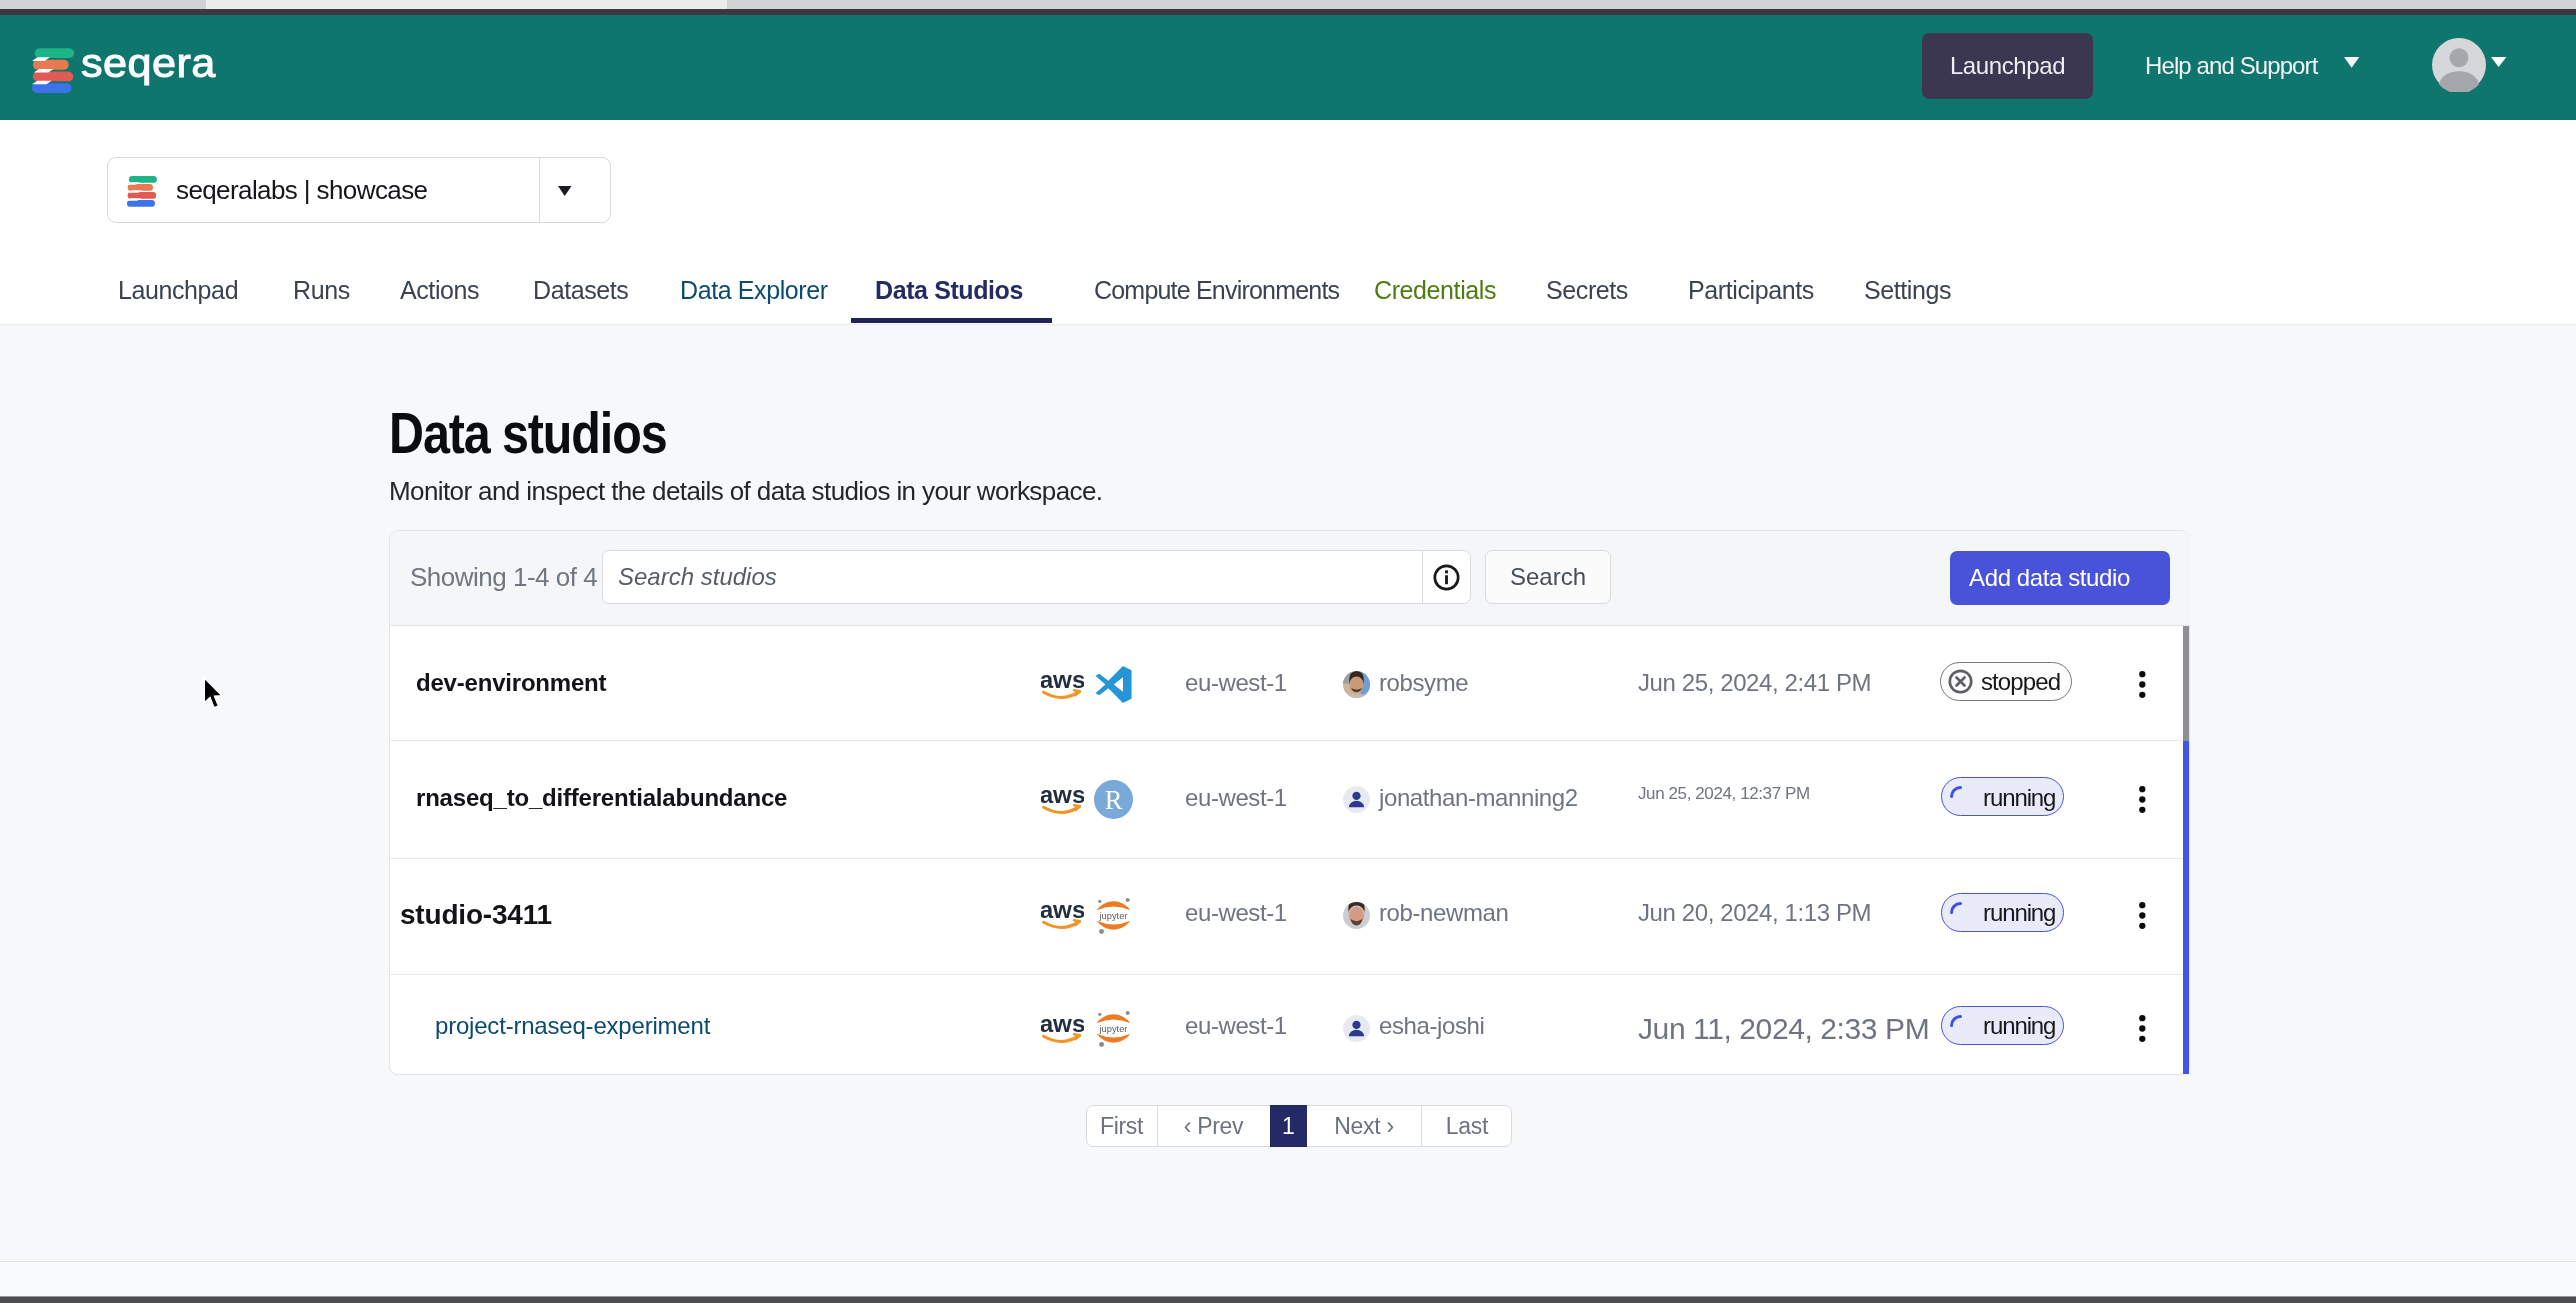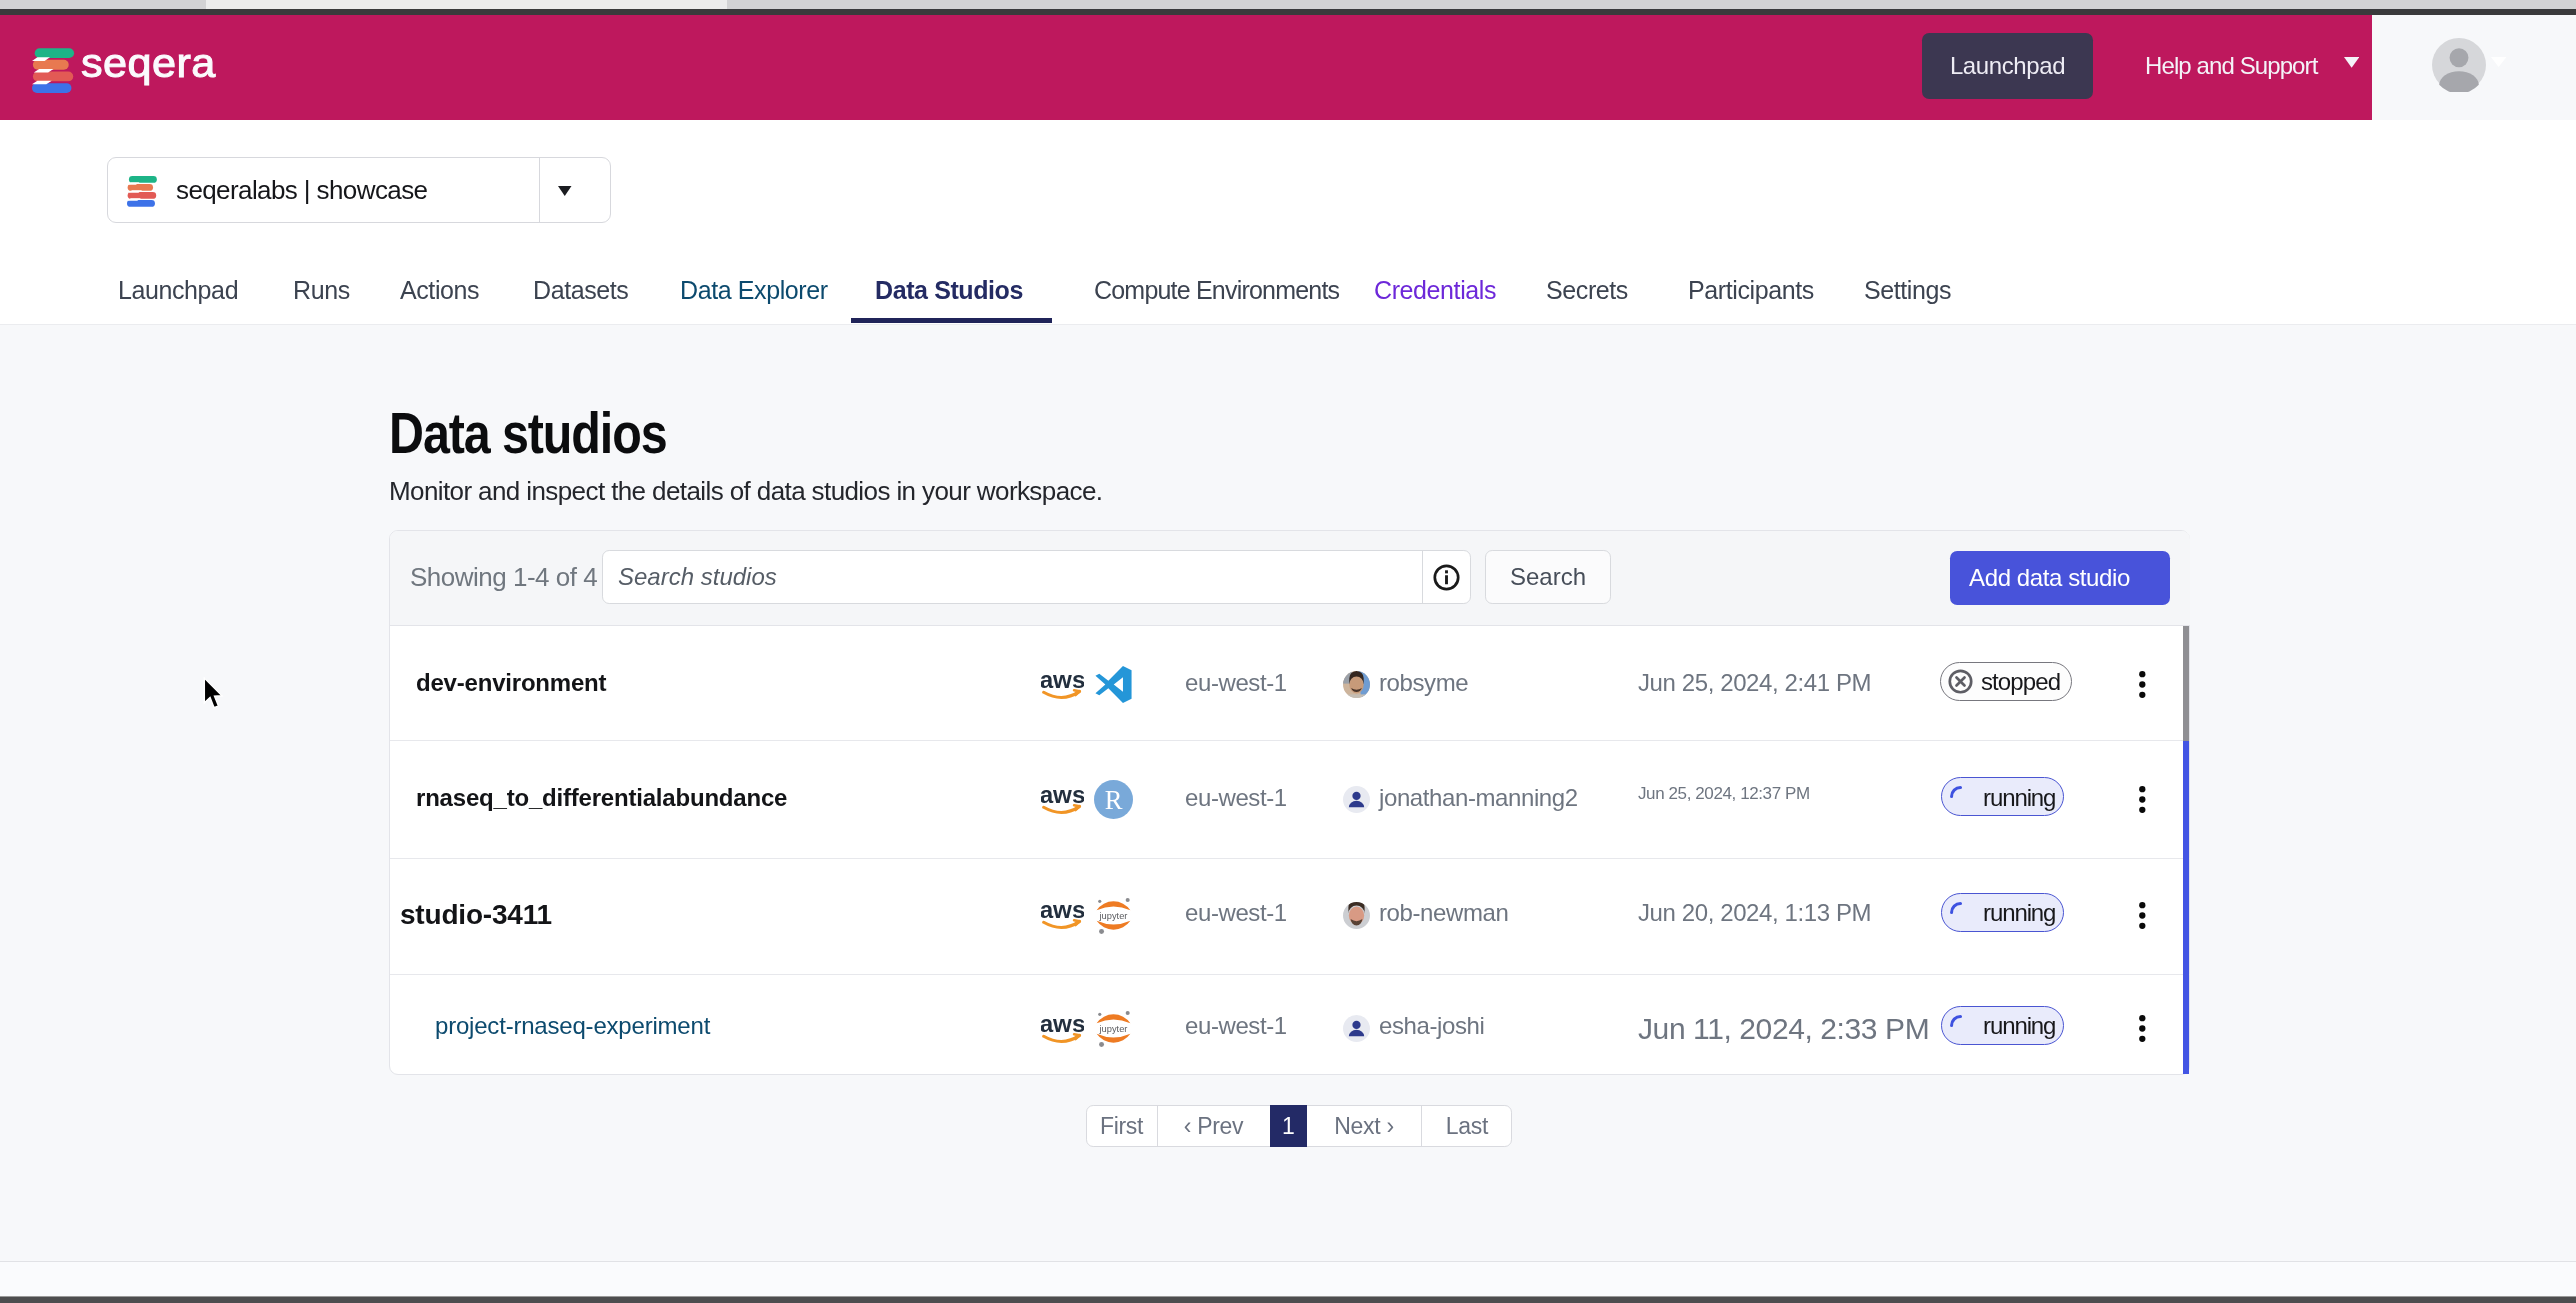--- a/index.html
+++ b/index.html
@@ -7,21 +7,21 @@
   .abs{position:absolute;}
   .txt{white-space:nowrap;}
 </style>
 </head>
 <body>
 
 <div class="abs" style="left:0;top:0;width:2576px;height:9px;background:#d2d2d4;"></div>
 <div class="abs" style="left:206px;top:0;width:521px;height:9px;background:#ececec;"></div>
 <div class="abs" style="left:0;top:9px;width:2576px;height:6.3px;background:#3a3a3c;"></div>
 
-<div class="abs" style="left:0;top:15.3px;width:2372px;height:105px;background:#be185d;">
+<div class="abs" style="left:0;top:15.3px;width:2576px;height:105px;background:#0f766e;">
 
   <svg class="abs" style="left:32px;top:33px;" width="43" height="47" viewBox="0 0 48 52">
     <rect x="3" y="0" width="44" height="11" rx="5.5" fill="#1db487"></rect>
     <rect x="1" y="13" width="40" height="11" rx="5.5" fill="#e87950"></rect>
     <rect x="1" y="26" width="45" height="11" rx="5.5" fill="#e25a55"></rect>
     <rect x="0" y="39" width="44" height="11" rx="5.5" fill="#3d72e8"></rect>
     <polygon points="10,11 22,11 12,26 0,26" fill="#161127" opacity="0"></polygon>
     <polygon points="6,10.2 20,10.2 14,14.2 0,14.2" fill="#fff"></polygon>
     <polygon points="8,23.2 24,23.2 18,27.2 2,27.2" fill="#fff"></polygon>
     <polygon points="6,36.2 22,36.2 16,40.2 0,40.2" fill="#fff"></polygon>
@@ -65,21 +65,21 @@
   </svg>
 
 <div class="abs txt" style="left:118px;top:276px;font-size:25px;letter-spacing:-0.4px;color:#3c4350;">Launchpad</div>
 <div class="abs txt" style="left:293px;top:276px;font-size:25px;letter-spacing:-0.4px;color:#3c4350;">Runs</div>
 <div class="abs txt" style="left:400px;top:276px;font-size:25px;letter-spacing:-0.4px;color:#3c4350;">Actions</div>
 <div class="abs txt" style="left:533px;top:276px;font-size:25px;letter-spacing:-0.4px;color:#3c4350;">Datasets</div>
 <div class="abs txt" style="left:680px;top:276px;font-size:25px;letter-spacing:-0.4px;color:#0c4a6e;">Data Explorer</div>
 <div class="abs txt" style="left:875px;top:276px;font-size:25px;letter-spacing:-0.4px;font-weight:700;color:#242b63;">Data Studios</div>
 <div class="abs" style="left:851px;top:318px;width:201px;height:5.4px;background:#202459;"></div>
 <div class="abs txt" style="left:1074px;top:276px;font-size:25px;letter-spacing:-0.8px;color:#3c4350;margin-left:20px;">Compute Environments</div>
-<div class="abs txt" style="left:1374px;top:276px;font-size:25px;letter-spacing:-0.4px;color:#6d28d9;">Credentials</div>
+<div class="abs txt" style="left:1374px;top:276px;font-size:25px;letter-spacing:-0.4px;color:#4d7c0f;">Credentials</div>
 <div class="abs txt" style="left:1546px;top:276px;font-size:25px;letter-spacing:-0.4px;color:#3c4350;">Secrets</div>
 <div class="abs txt" style="left:1688px;top:276px;font-size:25px;letter-spacing:-0.4px;color:#3c4350;">Participants</div>
 <div class="abs txt" style="left:1864px;top:276px;font-size:25px;letter-spacing:-0.4px;color:#3c4350;">Settings</div>
 
 <div class="abs txt" style="left:389px;top:405px;font-size:57px;line-height:57px;letter-spacing:-1.3px;font-weight:700;color:#0b0c0e;transform:scaleX(0.85);transform-origin:0 0;">Data studios</div>
 <div class="abs txt" style="left:389px;top:476px;font-size:26px;letter-spacing:-0.6px;color:#24262c;">Monitor and inspect the details of data studios in your workspace.</div>
 
 <div class="abs" style="left:389px;top:530px;width:1801px;height:545px;background:#fff;border:0.9px solid #e3e4e9;border-radius:9px;box-sizing:border-box;"></div>
 <div class="abs" style="left:390px;top:531px;width:1800px;height:95px;background:#f5f6f8;border-bottom:0.9px solid #e3e4e9;border-radius:8px 8px 0 0;box-sizing:border-box;"></div>
 

